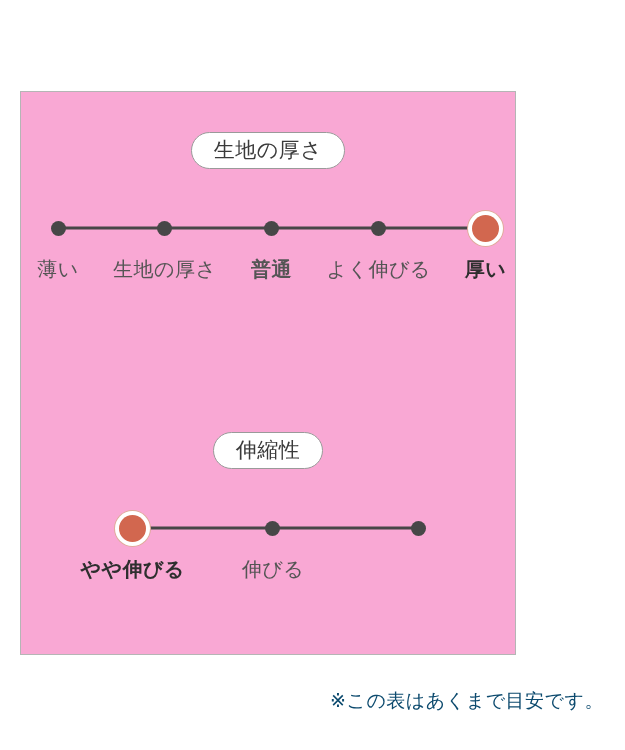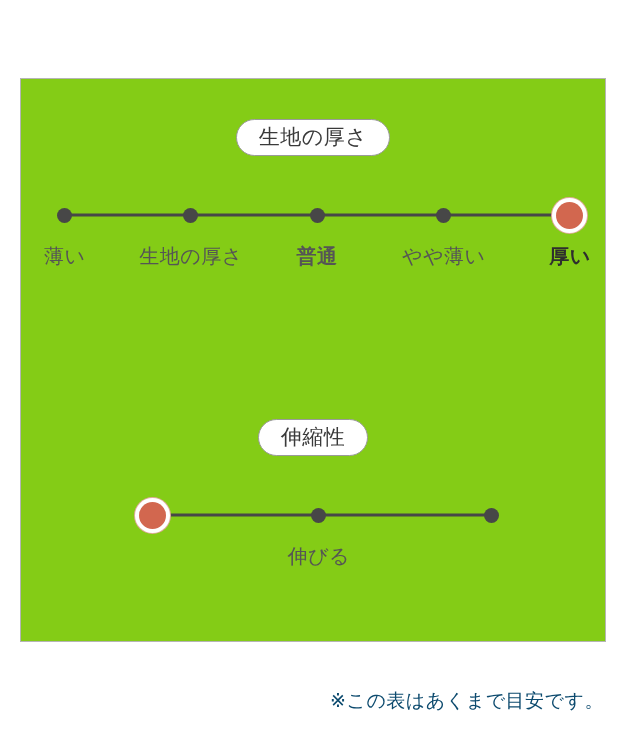--- a/index.html
+++ b/index.html
@@ -12,26 +12,26 @@
     height: 750px;
     font-family: "DejaVu Sans", "Liberation Sans", sans-serif;
     color: #3c3c3c;
     position: relative;
     overflow: hidden;
   }
 
   #spec-card {
     position: absolute;
     left: 20px;
-    top: 78px;
-    width: 586px;
+    top: 91px;
+    width: 496px;
     height: 564px;
     border: 1px solid #b5b5b5;
     box-sizing: border-box;
-    background: #84cc16;
+    background: #f9a8d4;
   }
 
   .scale-block {
     position: absolute;
     left: 0;
     width: 100%;
   }
   #block-thickness { top: 40px; }
   #block-stretch   { top: 305px; margin-top: 35px; }
 
@@ -135,35 +135,36 @@
       <div class="pt" id="th-p0" style="left: 7.5%;"></div>
       <div class="pt" id="th-p1" style="left: 29.1%;"></div>
       <div class="pt" id="th-p2" style="left: 50.7%;"></div>
       <div class="pt" id="th-p3" style="left: 72.4%;"></div>
       <div class="pt sel" id="th-p4" style="left: 94%;"></div>
     </div>
     <div class="labels">
       <div class="lbl" id="th-l0" style="left: 7.5%;">薄い</div>
       <div class="lbl" id="th-l1" style="left: 29.1%;">生地の厚さ</div>
       <div class="lbl" id="th-l2" style="left: 50.7%; font-weight: bold;">普通</div>
-      <div class="lbl" id="th-l3" style="left: 72.4%;">やや薄い</div>
+      <div class="lbl" id="th-l3" style="left: 72.4%;">よく伸びる</div>
       <div class="lbl sel" id="th-l4" style="left: 94%;">厚い</div>
     </div>
   </div>
 
   <div class="scale-block" id="block-stretch">
     <div class="badge-row">
       <span class="badge">伸縮性</span>
     </div>
     <div class="track-wrap">
       <div class="track-line" id="line-stretch" style="left: 22.6%; width: 57.9%;"></div>
       <div class="pt sel" id="st-p0" style="left: 22.6%;"></div>
       <div class="pt" id="st-p1" style="left: 51%;"></div>
       <div class="pt" id="st-p2" style="left: 80.5%;"></div>
     </div>
     <div class="labels">
+      <div class="lbl sel" id="st-l0" style="left: 22.6%;">やや伸びる</div>
       <div class="lbl" id="st-l1" style="left: 51%; font-family: Liberation Serif, serif;">伸びる</div>
     </div>
   </div>
 
 </div>
 
 <div id="footnote">※この表はあくまで目安です。</div>
 
 </body></html>

